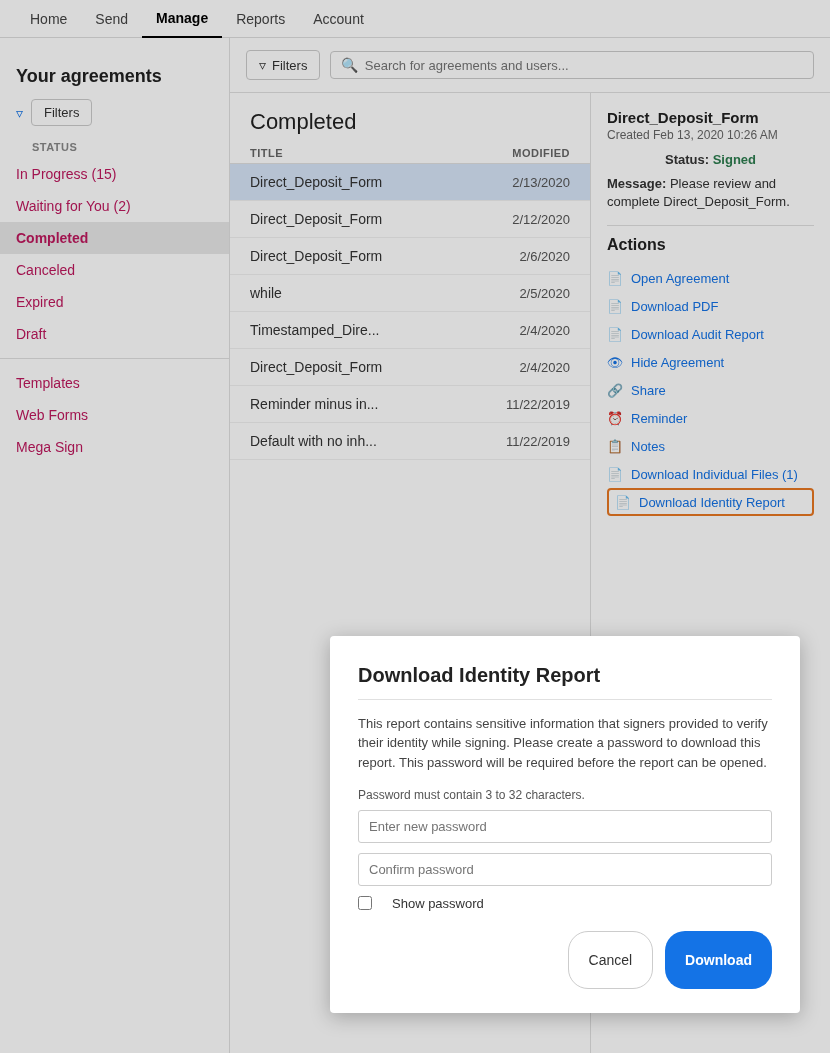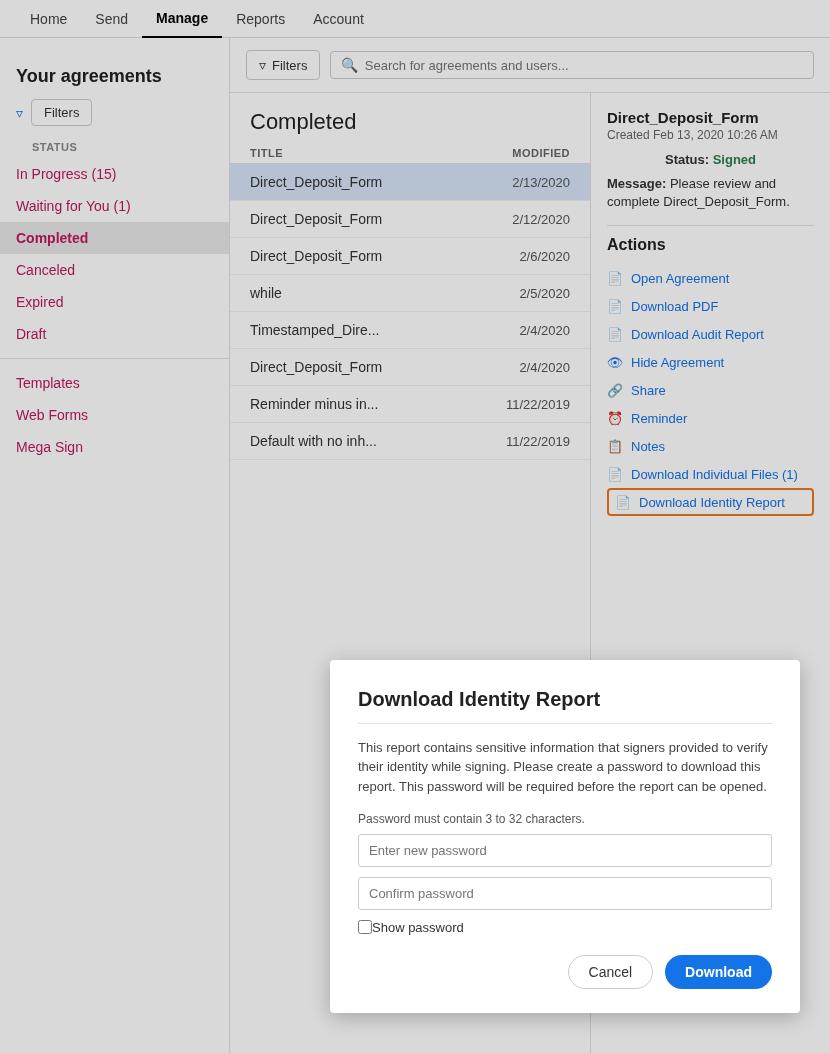--- a/index.html
+++ b/index.html
@@ -273,38 +273,38 @@
       border: 1px solid #ccc;
       border-radius: 3px;
       padding: 8px 10px;
       font-size: 13px;
       color: #888;
       margin-bottom: 10px;
       outline: none;
     }
     .checkbox-row {
       display: flex;
-      gap: 0;
+      gap: 20px;
       margin-bottom: 20px;
     }
     .checkbox-row input[type="checkbox"] {
       width: 14px;
       height: 14px;
     }
     .checkbox-label {
       font-size: 13px;
       color: #333;
     }
     .modal-buttons {
       display: flex;
       justify-content: flex-end;
       gap: 12px;
     }
     .btn-cancel {
-      padding: 8px 20px;
+      padding: 20px 20px;
       border: 1px solid #ccc;
       border-radius: 20px;
       background: #fff;
       color: #333;
       font-size: 14px;
       cursor: pointer;
     }
     .btn-download {
       padding: 8px 20px;
       border: none;
@@ -350,21 +350,21 @@
       <div style="display:flex;align-items:center;gap:8px;">
         <span style="color:#1473e6;font-size:14px;">▿</span>
         <button class="filter-btn" style="border:1px solid #ccc;padding:5px 12px;border-radius:4px;background:#fff;cursor:pointer;font-size:13px;color:#333;display:flex;align-items:center;gap:5px;">Filters</button>
       </div>
     </div>
 
     <div style="padding: 8px 16px 4px;">
       <span class="sidebar-section-label">STATUS</span>
     </div>
     <div class="sidebar-item">In Progress (15)</div>
-    <div class="sidebar-item">Waiting for You (1)</div>
+    <div class="sidebar-item">Waiting for You (2)</div>
     <div class="sidebar-item active">Completed</div>
     <div class="sidebar-item">Canceled</div>
     <div class="sidebar-item">Expired</div>
     <div class="sidebar-item">Draft</div>
     <hr class="sidebar-divider">
     <div class="sidebar-item">Templates</div>
     <div class="sidebar-item">Web Forms</div>
     <div class="sidebar-item">Mega Sign</div>
   </aside>
 

